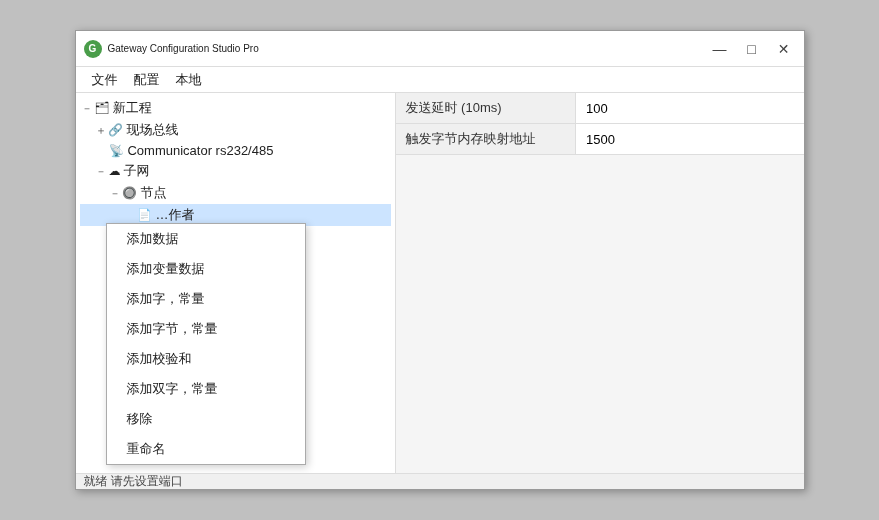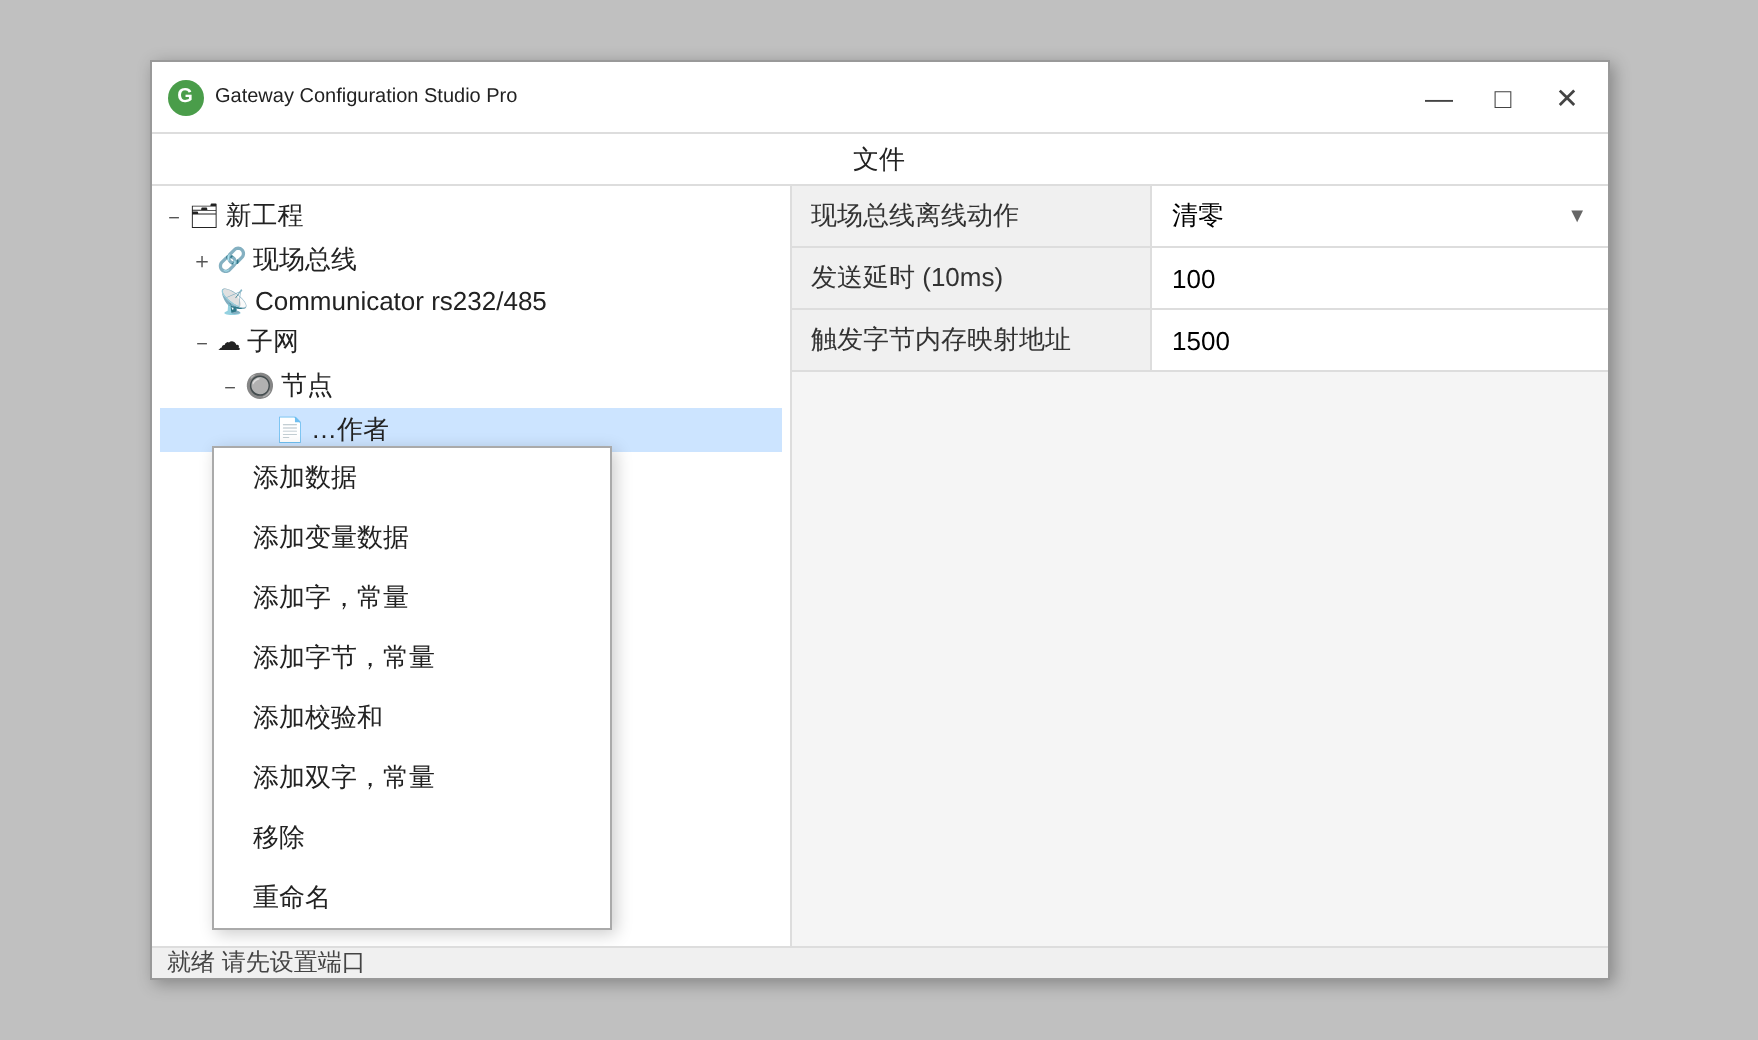--- a/index.html
+++ b/index.html
@@ -66,21 +66,20 @@
       color: #444;
       border-radius: 2px;
     }
     .menu-bar {
       background: #fff;
       display: flex;
       padding: 2px 8px;
       border-bottom: 1px solid #ddd;
       height: 26px;
       align-items: center;
-      flex-direction: column;
     }
     .menu-item {
       padding: 2px 8px;
       cursor: pointer;
       border-radius: 2px;
       font-size: 13px;
       color: #222;
     }
     .main-content {
       display: flex;
@@ -249,29 +248,20 @@
         <div class="context-menu-item">添加校验和</div>
         <div class="context-menu-item">添加双字，常量</div>
         <div class="context-menu-item">移除</div>
         <div class="context-menu-item">重命名</div>
       </div>
     </div>
 
     <div class="right-panel">
       <table class="property-table">
         <tbody>
-          <tr>
-            <td>现场总线离线动作</td>
-            <td>
-              <div class="select-wrapper">
-                <span>清零</span>
-                <span class="select-arrow">▼</span>
-              </div>
-            </td>
-          </tr>
           <tr>
             <td>发送延时 (10ms)</td>
             <td>
               <input class="prop-input" type="text" value="100" style="">
             </td>
           </tr>
           <tr>
             <td>触发字节内存映射地址</td>
             <td>
               <input class="prop-input" type="text" value="1500" style="">

